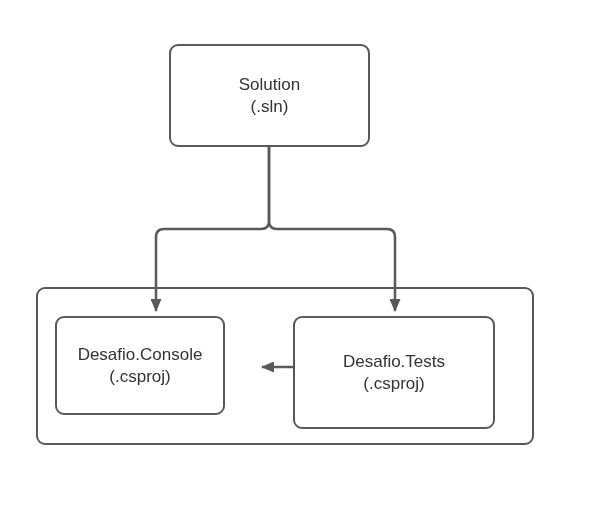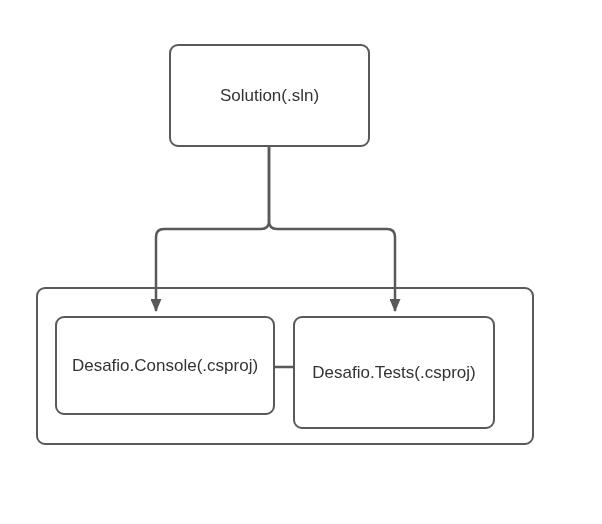--- a/index.html
+++ b/index.html
@@ -33,38 +33,38 @@
     stroke: var(--stroke);
     stroke-width: 2.5;
   }
   .node {
     position: absolute;
     box-sizing: border-box;
     background: var(--bg);
     border: 2.5px solid var(--stroke);
     border-radius: 9px;
     display: flex;
-    flex-direction: row;
+    flex-direction: column;
     align-items: center;
     justify-content: center;
     text-align: center;
     color: var(--text);
     font-size: 17px;
     line-height: 22px;
   }
   .group {
     position: absolute;
     box-sizing: border-box;
     background: transparent;
     border: 2.5px solid var(--stroke);
     border-radius: 9px;
   }
   #node-solution { left: 169px; top: 44px;  width: 201px; height: 103px; }
   #group-projects { left: 36px;  top: 287px; width: 498px; height: 158px; }
-  #node-console  { left: 55px;  top: 316px; width: 220px; height: 99px; }
+  #node-console  { left: 55px;  top: 316px; width: 170px; height: 99px; }
   #node-tests    { left: 293px; top: 316px; width: 202px; height: 113px; }
 </style>
 </head>
 <body>
 
 <div id="canvas">
 
   <svg id="edge-layer" viewBox="0 0 602 524" xmlns="http://www.w3.org/2000/svg">
     <defs>
       <marker id="arrowhead" markerUnits="userSpaceOnUse" markerWidth="13" markerHeight="11" viewBox="0 0 13 11" refX="12" refY="5.5" orient="auto">

